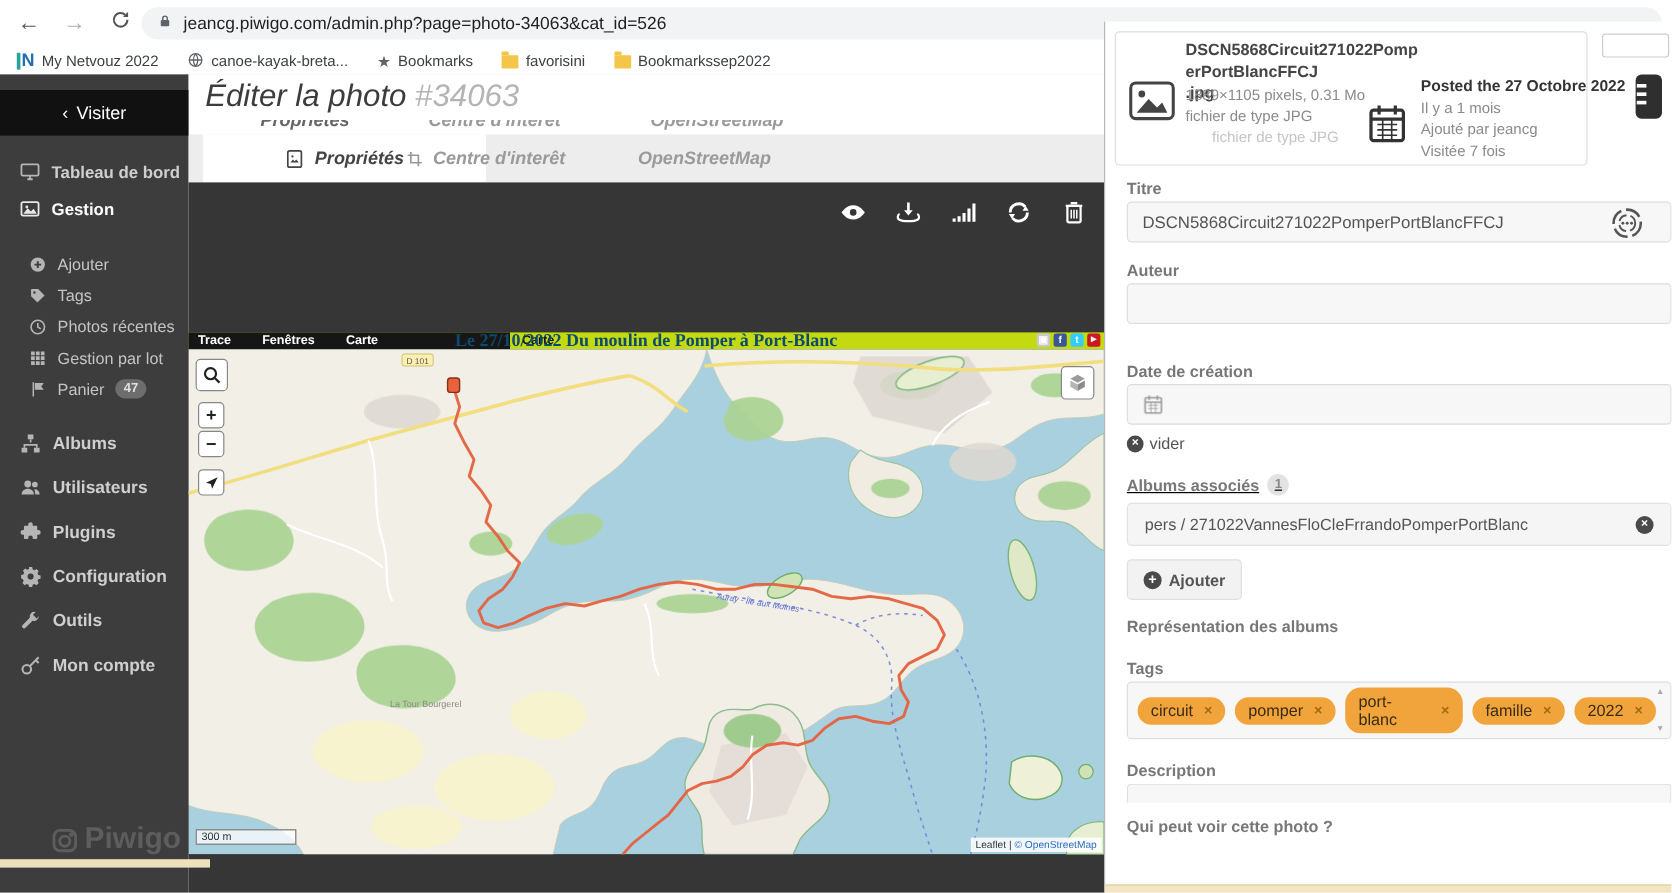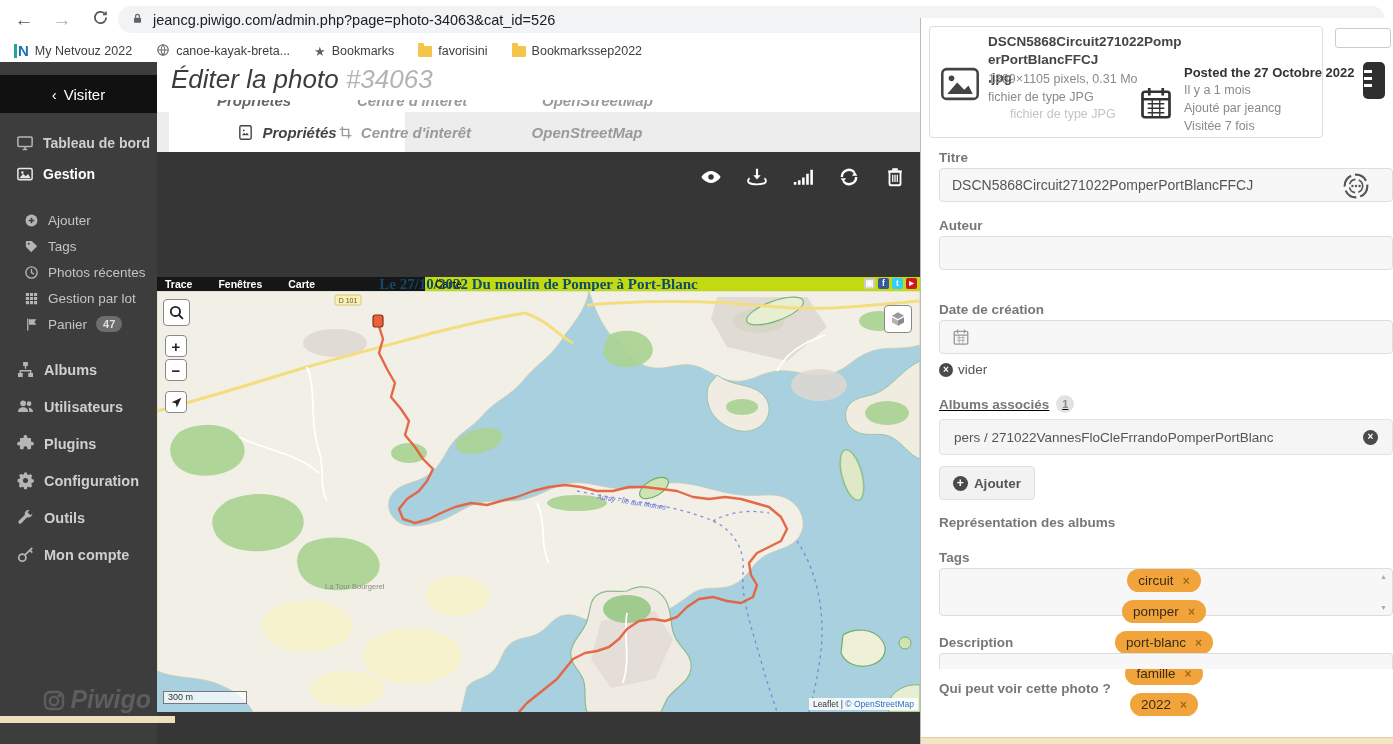--- a/index.html
+++ b/index.html
@@ -22,21 +22,21 @@
   
   .sidebar { position:absolute; left:0; top:62px; width:157px; height:682px; background:#3d3d3d; z-index:3; }
   .visiter { margin-top:13px; height:38px; background:#111; color:#fff; font-size:15px; display:flex; align-items:center; justify-content:center; gap:7px; cursor:pointer; }
   .sb-item { display:flex; align-items:center; gap:9px; color:#cfcfcf; padding-left:16px; cursor:pointer; }
   .sb-top { height:31px; font-size:14px; font-weight:bold; }
   .sb-sub { height:26px; font-size:13.5px; padding-left:24px; font-weight:normal; color:#c4c4c4; }
   .sb-sec { height:37px; font-size:14.5px; font-weight:bold; }
   .sb-item svg { flex:0 0 auto; }
   .sb-gap1 { height:14px; } .sb-gap2 { height:18px; } .sb-gap3 { height:14px; }
   .badge47 { background:#6d6d6d; color:#e0e0e0; font-size:11px; border-radius:9px; padding:2px 7px; font-weight:bold; }
-  .piwigo-logo { position:absolute; right:6px; bottom:30px; color:#5d5d5d; font-weight:bold; font-size:25px; display:flex; align-items:center; gap:4px;font-style:italic; }
+  .piwigo-logo { position:absolute; right:6px; bottom:30px; color:#5d5d5d; font-weight:bold; font-size:25px; display:flex; align-items:center; gap:4px; }
   .cream1 { position:absolute; left:0; top:716px; width:175px; height:7px; background:#efe0bd; z-index:4; }
 
   
   .content { position:absolute; left:157px; top:62px; width:763px; height:682px; z-index:2; }
   .page-head { position:absolute; left:0; top:0; width:100%; height:90px; background:#fff;font-style:italic; }
   h1.ptitle { position:absolute; left:14px; top:2px; font-size:26px; font-weight:400; color:#3c3c3c; }
   h1.ptitle .pid { color:#b4b4b4; }
   .ghost-tabs { position:absolute; left:0; top:38px; width:100%; height:11px; overflow:hidden; }
   .ghost-in { position:relative; top:-8px; font-size:15px; font-weight:bold; color:#9a9a9a; }
   .ghost-in span { position:absolute; }
@@ -91,21 +91,21 @@
   .l-albums { margin-top:18px; display:flex; align-items:center; gap:7px;text-decoration:underline; }
   .cntbadge { display:inline-flex; width:18px; height:18px; background:#e2e2e2; color:#888; border-radius:50%; font-size:11px; align-items:center; justify-content:center; font-weight:bold; }
   .albchip { margin-top:6px; height:36px; background:#f5f5f5; border:1px solid #e3e3e3; border-radius:4px; display:flex; align-items:center; font-size:13.5px; color:#555; padding:0 14px; position:relative; margin-right:0; }
   .albchip .xcirc { position:absolute; right:14px; width:15px; height:15px; }
   .addbtn { margin-top:11px; width:96px; height:34px; background:#f2f2f2; border:1px solid #e0e0e0; border-radius:4px; display:flex; align-items:center; justify-content:center; gap:6px; font-size:13.5px; font-weight:bold; color:#555; cursor:pointer; }
   .pluscirc { display:inline-flex; width:15px; height:15px; background:#4a4a4a; color:#fff; border-radius:50%; font-size:12px; align-items:center; justify-content:center; font-weight:bold; }
   .l-rep { margin-top:15px; }
   .i-search { margin-top:3px; height:46px; align-items:flex-start; padding-top:10px; color:#999; }
   .spin { position:absolute; right:5px; top:4px; bottom:4px; display:flex; flex-direction:column; justify-content:space-between; font-size:7px; color:#aaa; }
   .l-tags { margin-top:20px; }
-  .i-tags { margin-top:3px; height:48px; align-items:center; gap:8px; padding-left:8px;flex-direction:column; }
+  .i-tags { margin-top:3px; height:48px; align-items:center; gap:8px; padding-left:8px; }
   .chip { display:inline-flex; align-items:center; gap:9px; background:#f2a43c; border-radius:13px; padding:4px 11px; font-size:13.5px; color:#3a2c12; cursor:pointer; }
   .chip-x { color:#a5690f; font-weight:bold; font-size:12px; cursor:pointer; }
   .l-desc { margin-top:19px; }
   .i-desc { margin-top:3px; height:16px; border-radius:4px 4px 0 0; border-bottom:none; }
   .l-who { margin-top:12px; }
   .cream2 { position:absolute; left:0; bottom:0; width:100%; height:7px; background:#f1e5c2; border-top:1px solid #e2d0a2; }
 </style>
 </head>
 <body>
 

